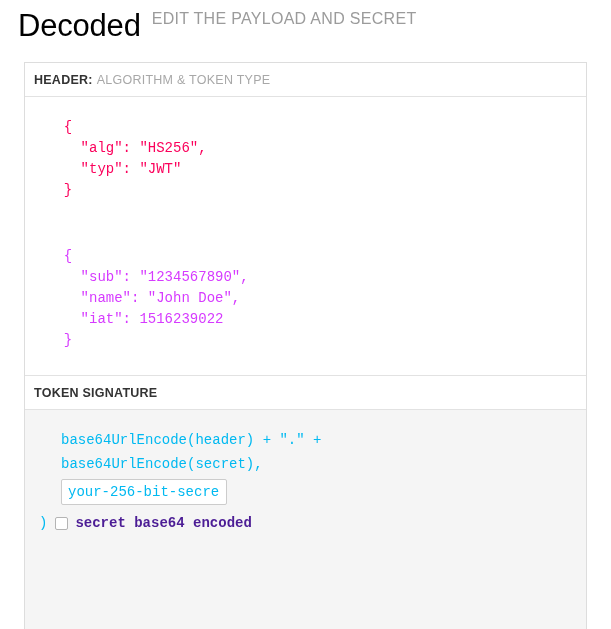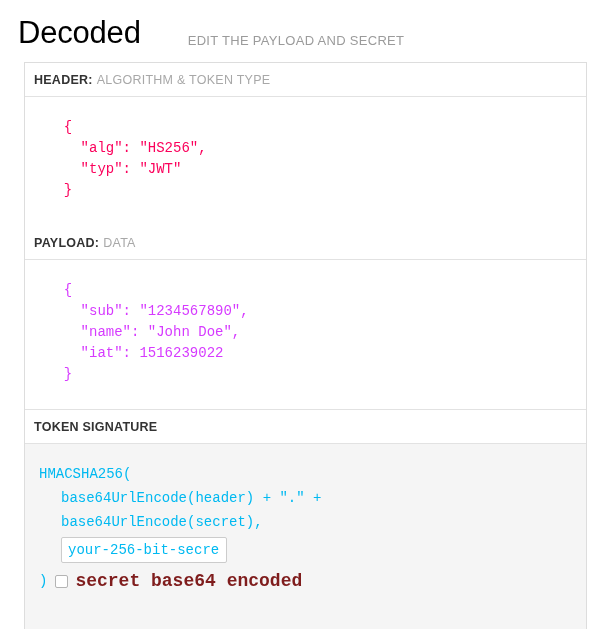--- a/index.html
+++ b/index.html
@@ -11,35 +11,34 @@
     width: 611px;
     height: 629px;
     font-family: "Liberation Sans", sans-serif;
     -webkit-font-smoothing: antialiased;
     overflow: hidden;
   }
 
   
   .title-row {
     display: flex;
-    align-items: flex-end;
+    align-items: flex-start;
     padding: 10px 0 0 18px;
     height: 48px;
     box-sizing: border-box;
-    gap: 36px;
   }
   .title-main {
     font-size: 31px;
     font-weight: 400;
     color: #000000;
     letter-spacing: -0.2px;
     line-height: 1;
   }
   .title-sub {
-    font-size: 13px;
+    font-size: 16px;
     color: #9b9b9b;
     letter-spacing: 0.3px;
     margin-left: 11px;
     text-transform: uppercase;
     white-space: nowrap;
   }
 
   
   .panel {
     position: relative;
@@ -144,24 +143,24 @@
     border-radius: 2px;
     box-sizing: border-box;
     display: inline-block;
     flex: none;
     padding: 0;
     -webkit-appearance: none;
     appearance: none;
     cursor: pointer;
   }
   .b64-label {
-    color: #7f1d1d;
+    color: #4c1d95;
     font-weight: 700;
     font-family: "Liberation Mono", "DejaVu Sans Mono", monospace;
-    font-size: 18px;
+    font-size: 14px;
     cursor: pointer;
   }
 </style>
 </head>
 <body>
 
 <div class="title-row">
   <span class="title-main">Decoded</span>
   <span class="title-sub">EDIT THE PAYLOAD AND SECRET</span>
 </div>
@@ -170,36 +169,32 @@
 
   <div class="section-label">
     <span class="lbl-strong">HEADER:</span><span class="lbl-dim">ALGORITHM &amp; TOKEN TYPE</span>
   </div>
 
   <div class="code-area code-header">  {
     "alg": "HS256",
     "typ": "JWT"
   }</div>
 
-  <div class="section-label">
-    <span class="lbl-strong">PAYLOAD:</span><span class="lbl-dim">DATA</span>
-  </div>
 
   <div class="code-area code-payload">  {
     "sub": "1234567890",
     "name": "John Doe",
     "iat": 1516239022
   }</div>
 
   <div class="section-label">
     <span class="lbl-strong">TOKEN SIGNATURE</span>
   </div>
 
   <div class="sig-area">
-    <div class="sig-line">HMACSHA256(</div>
     <div class="sig-line sig-indent">base64UrlEncode(header) + "." +</div>
     <div class="sig-line sig-indent">base64UrlEncode(secret),</div>
     <div class="secret-row">
       <input class="secret-input" type="text" placeholder="your-256-bit-secret" style="">
     </div>
     <div class="closing-row">
       <span class="paren-close">)</span>
       <input class="b64-checkbox" type="checkbox" id="b64cb" style="">
       <label class="b64-label" for="b64cb">secret base64 encoded</label>
     </div>

